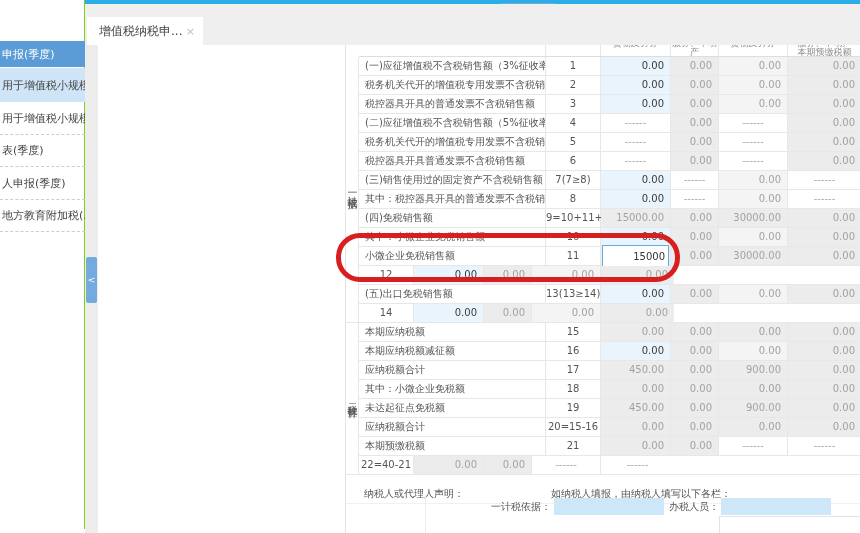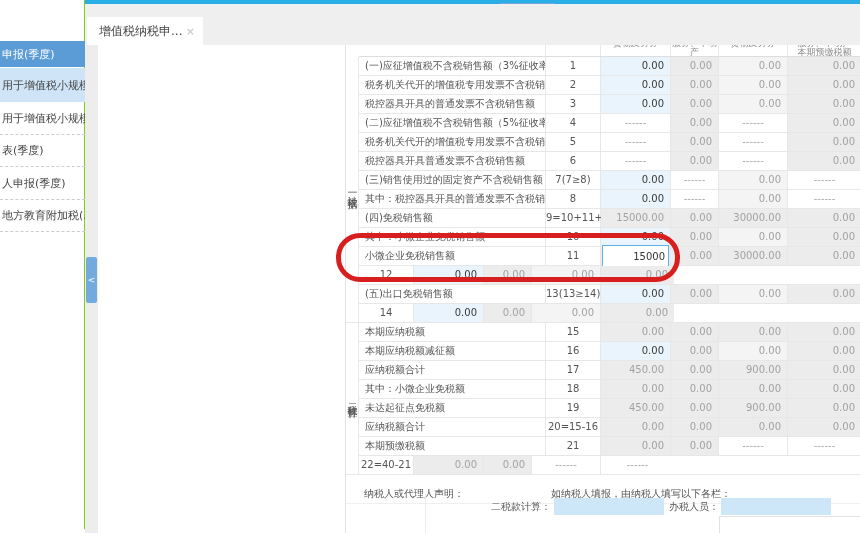--- a/index.html
+++ b/index.html
@@ -312,21 +312,21 @@
         </div>
       </div>
 
     <div class="decl-row">
       <span class="decl-left">纳税人或代理人声明：</span>
       <span class="decl-right">如纳税人填报，由纳税人填写以下各栏：</span>
     </div>
 
     <div class="sig-row">
       <div class="sig-div"></div>
-      <div class="sig-label1">二税款计算：</div>
+      <div class="sig-label1">一计税依据：</div>
       <div class="sig-input1"></div>
       <div class="sig-label2">办税人员：</div>
       <div class="sig-input2"></div>
       <div class="sig-extra"></div>
     </div>
   </div>
 
   <div class="annotation"></div>
 
 </div>

